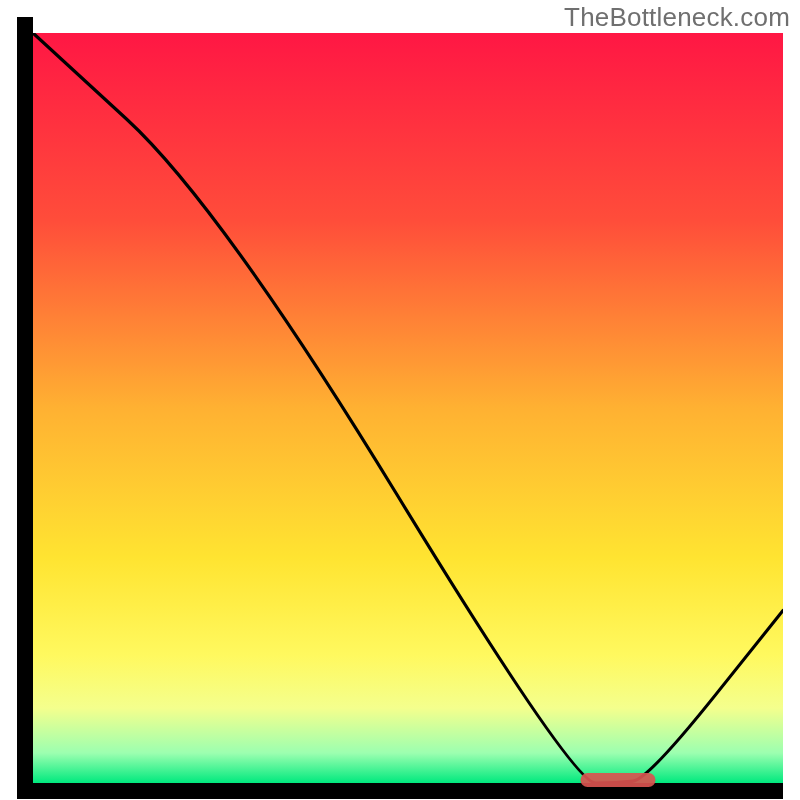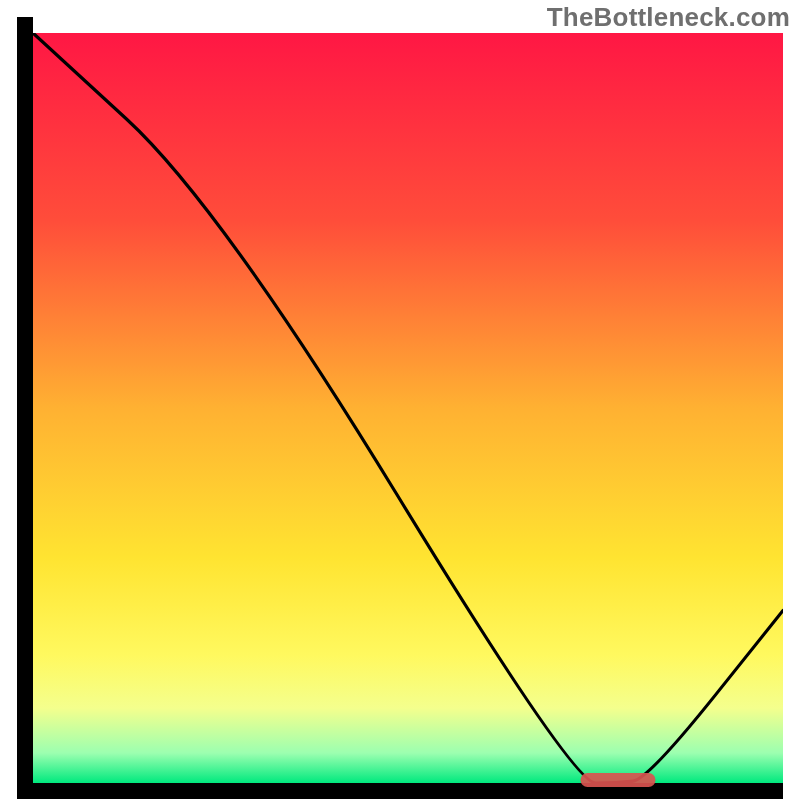--- a/index.html
+++ b/index.html
@@ -14,21 +14,21 @@
     position: relative;
     width: 800px;
     height: 800px;
   }
   .watermark {
     position: absolute;
     top: 2px;
     right: 10px;
     color: #6f6f6f;
     font-size: 26px;
-    font-weight: 700;
+    font-weight: 400;
     letter-spacing: 0.2px;
     z-index: 10;
   }
   svg.plot {
     position: absolute;
     inset: 0;
   }
 </style>
 </head>
 <body>

